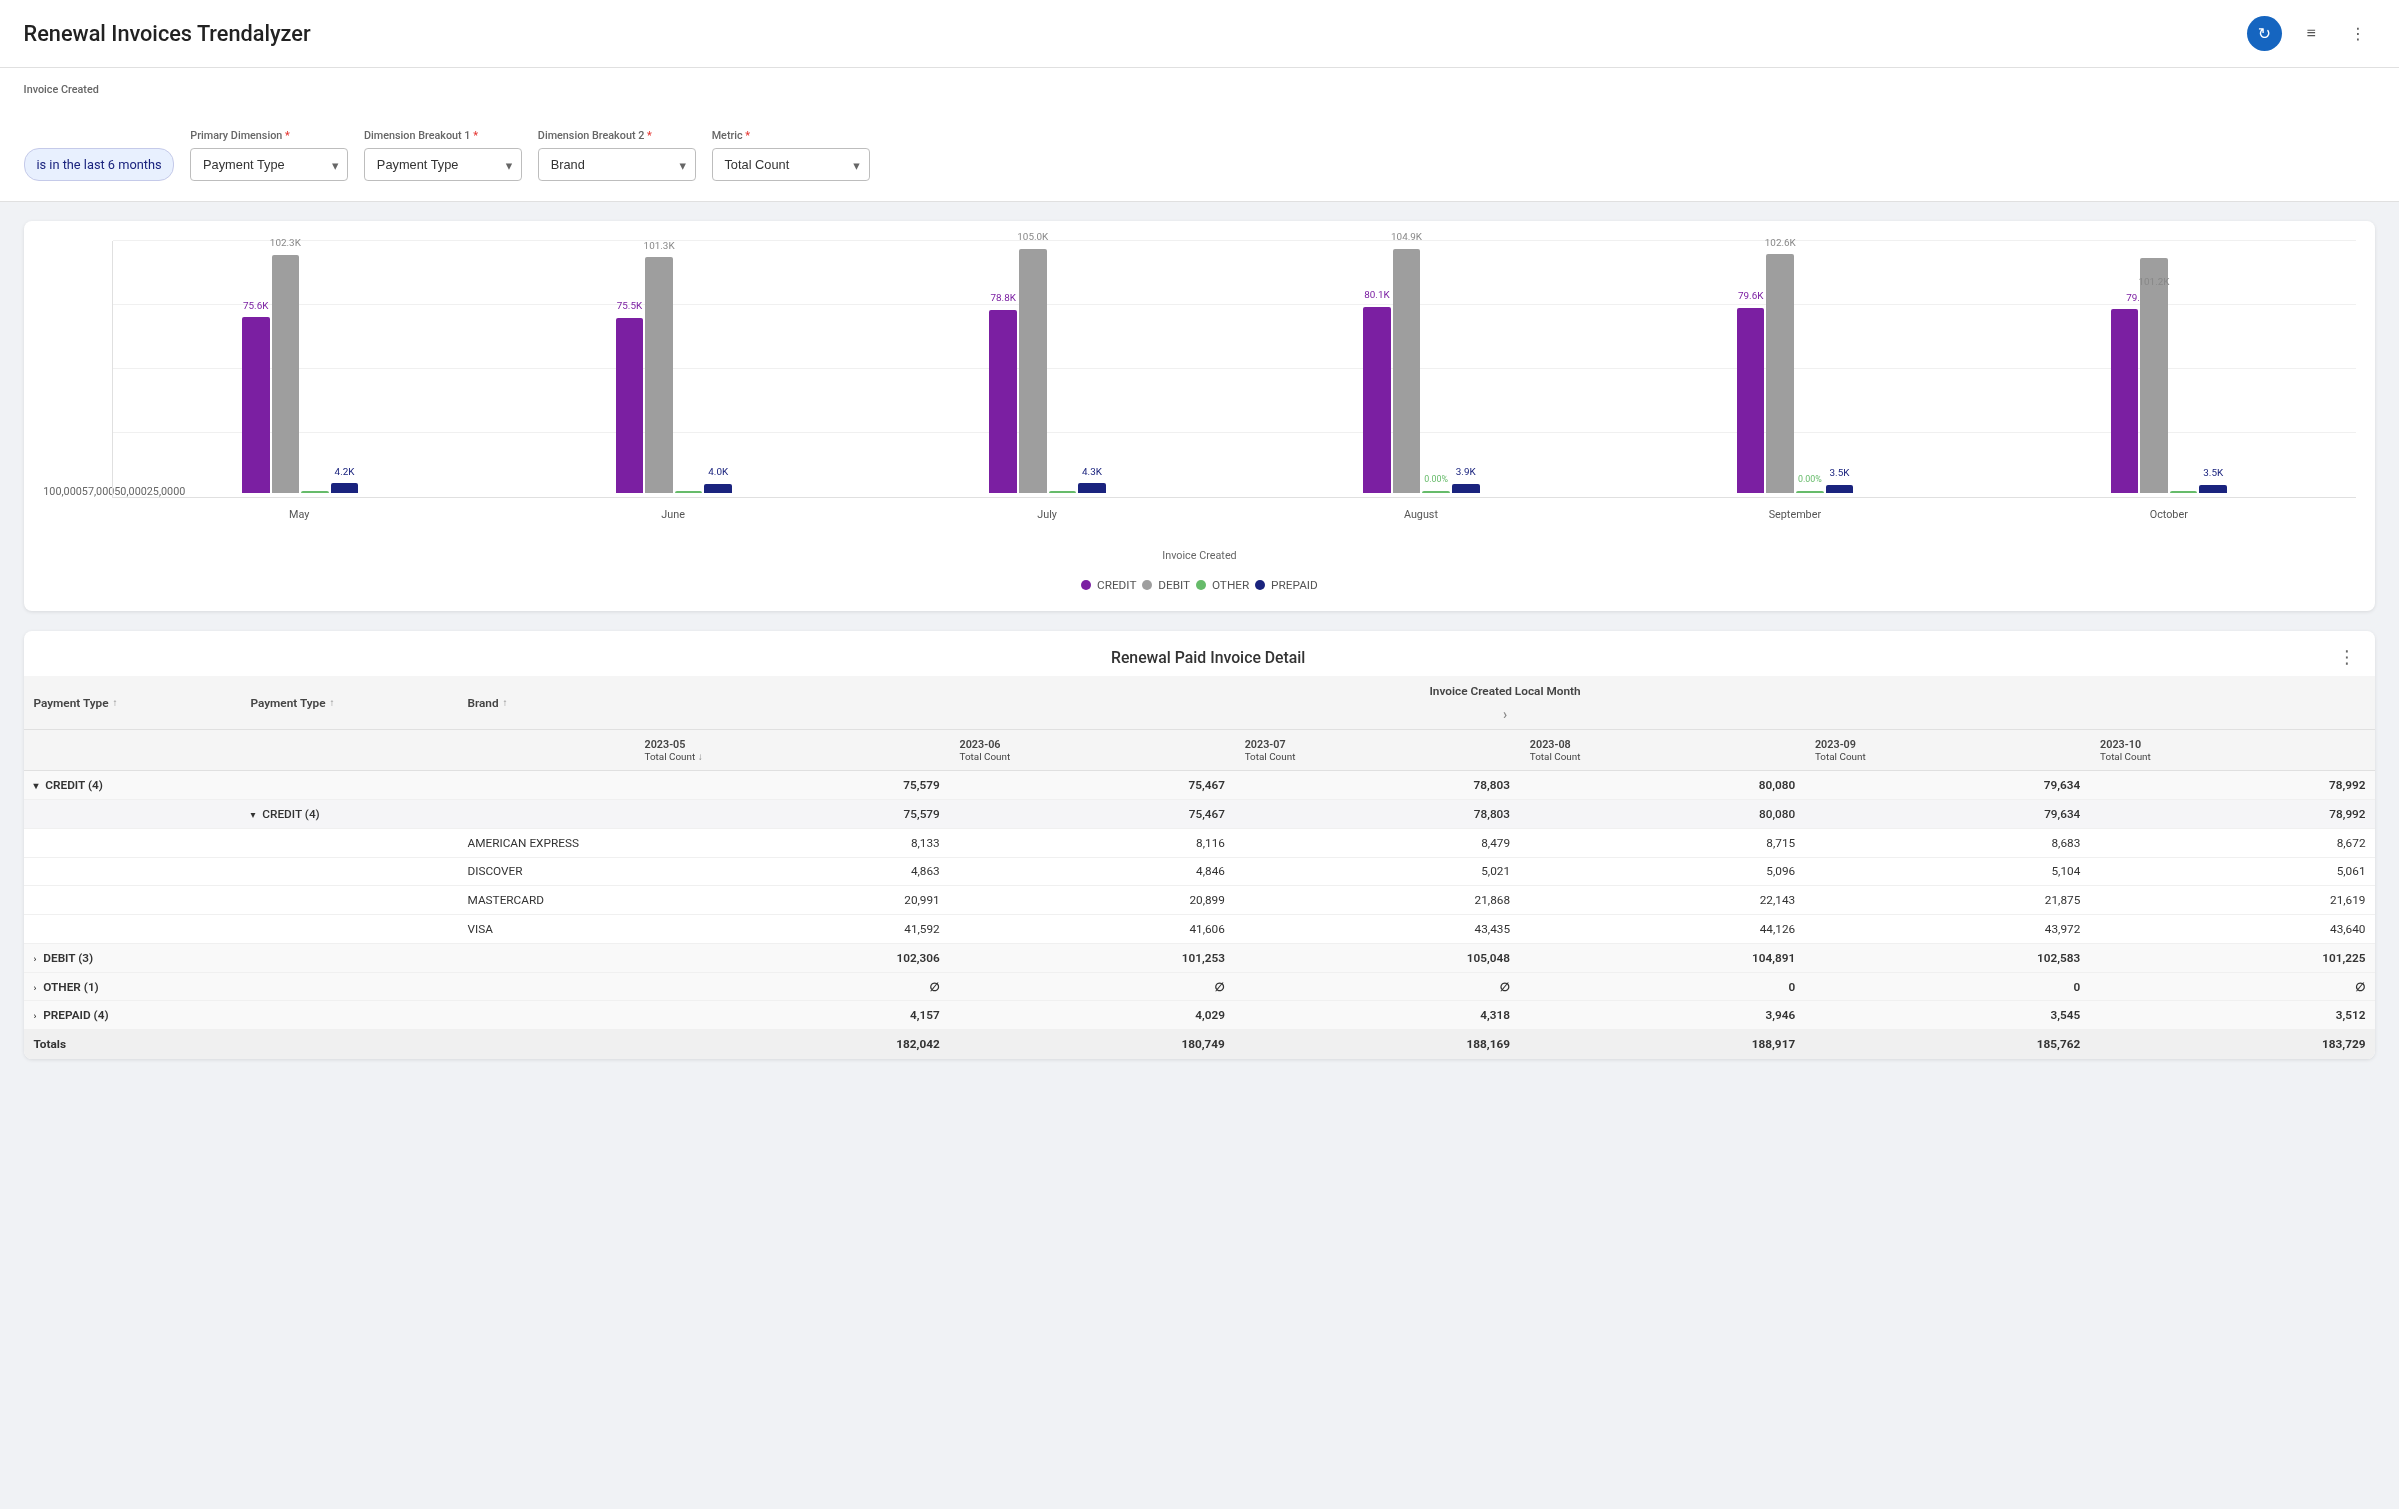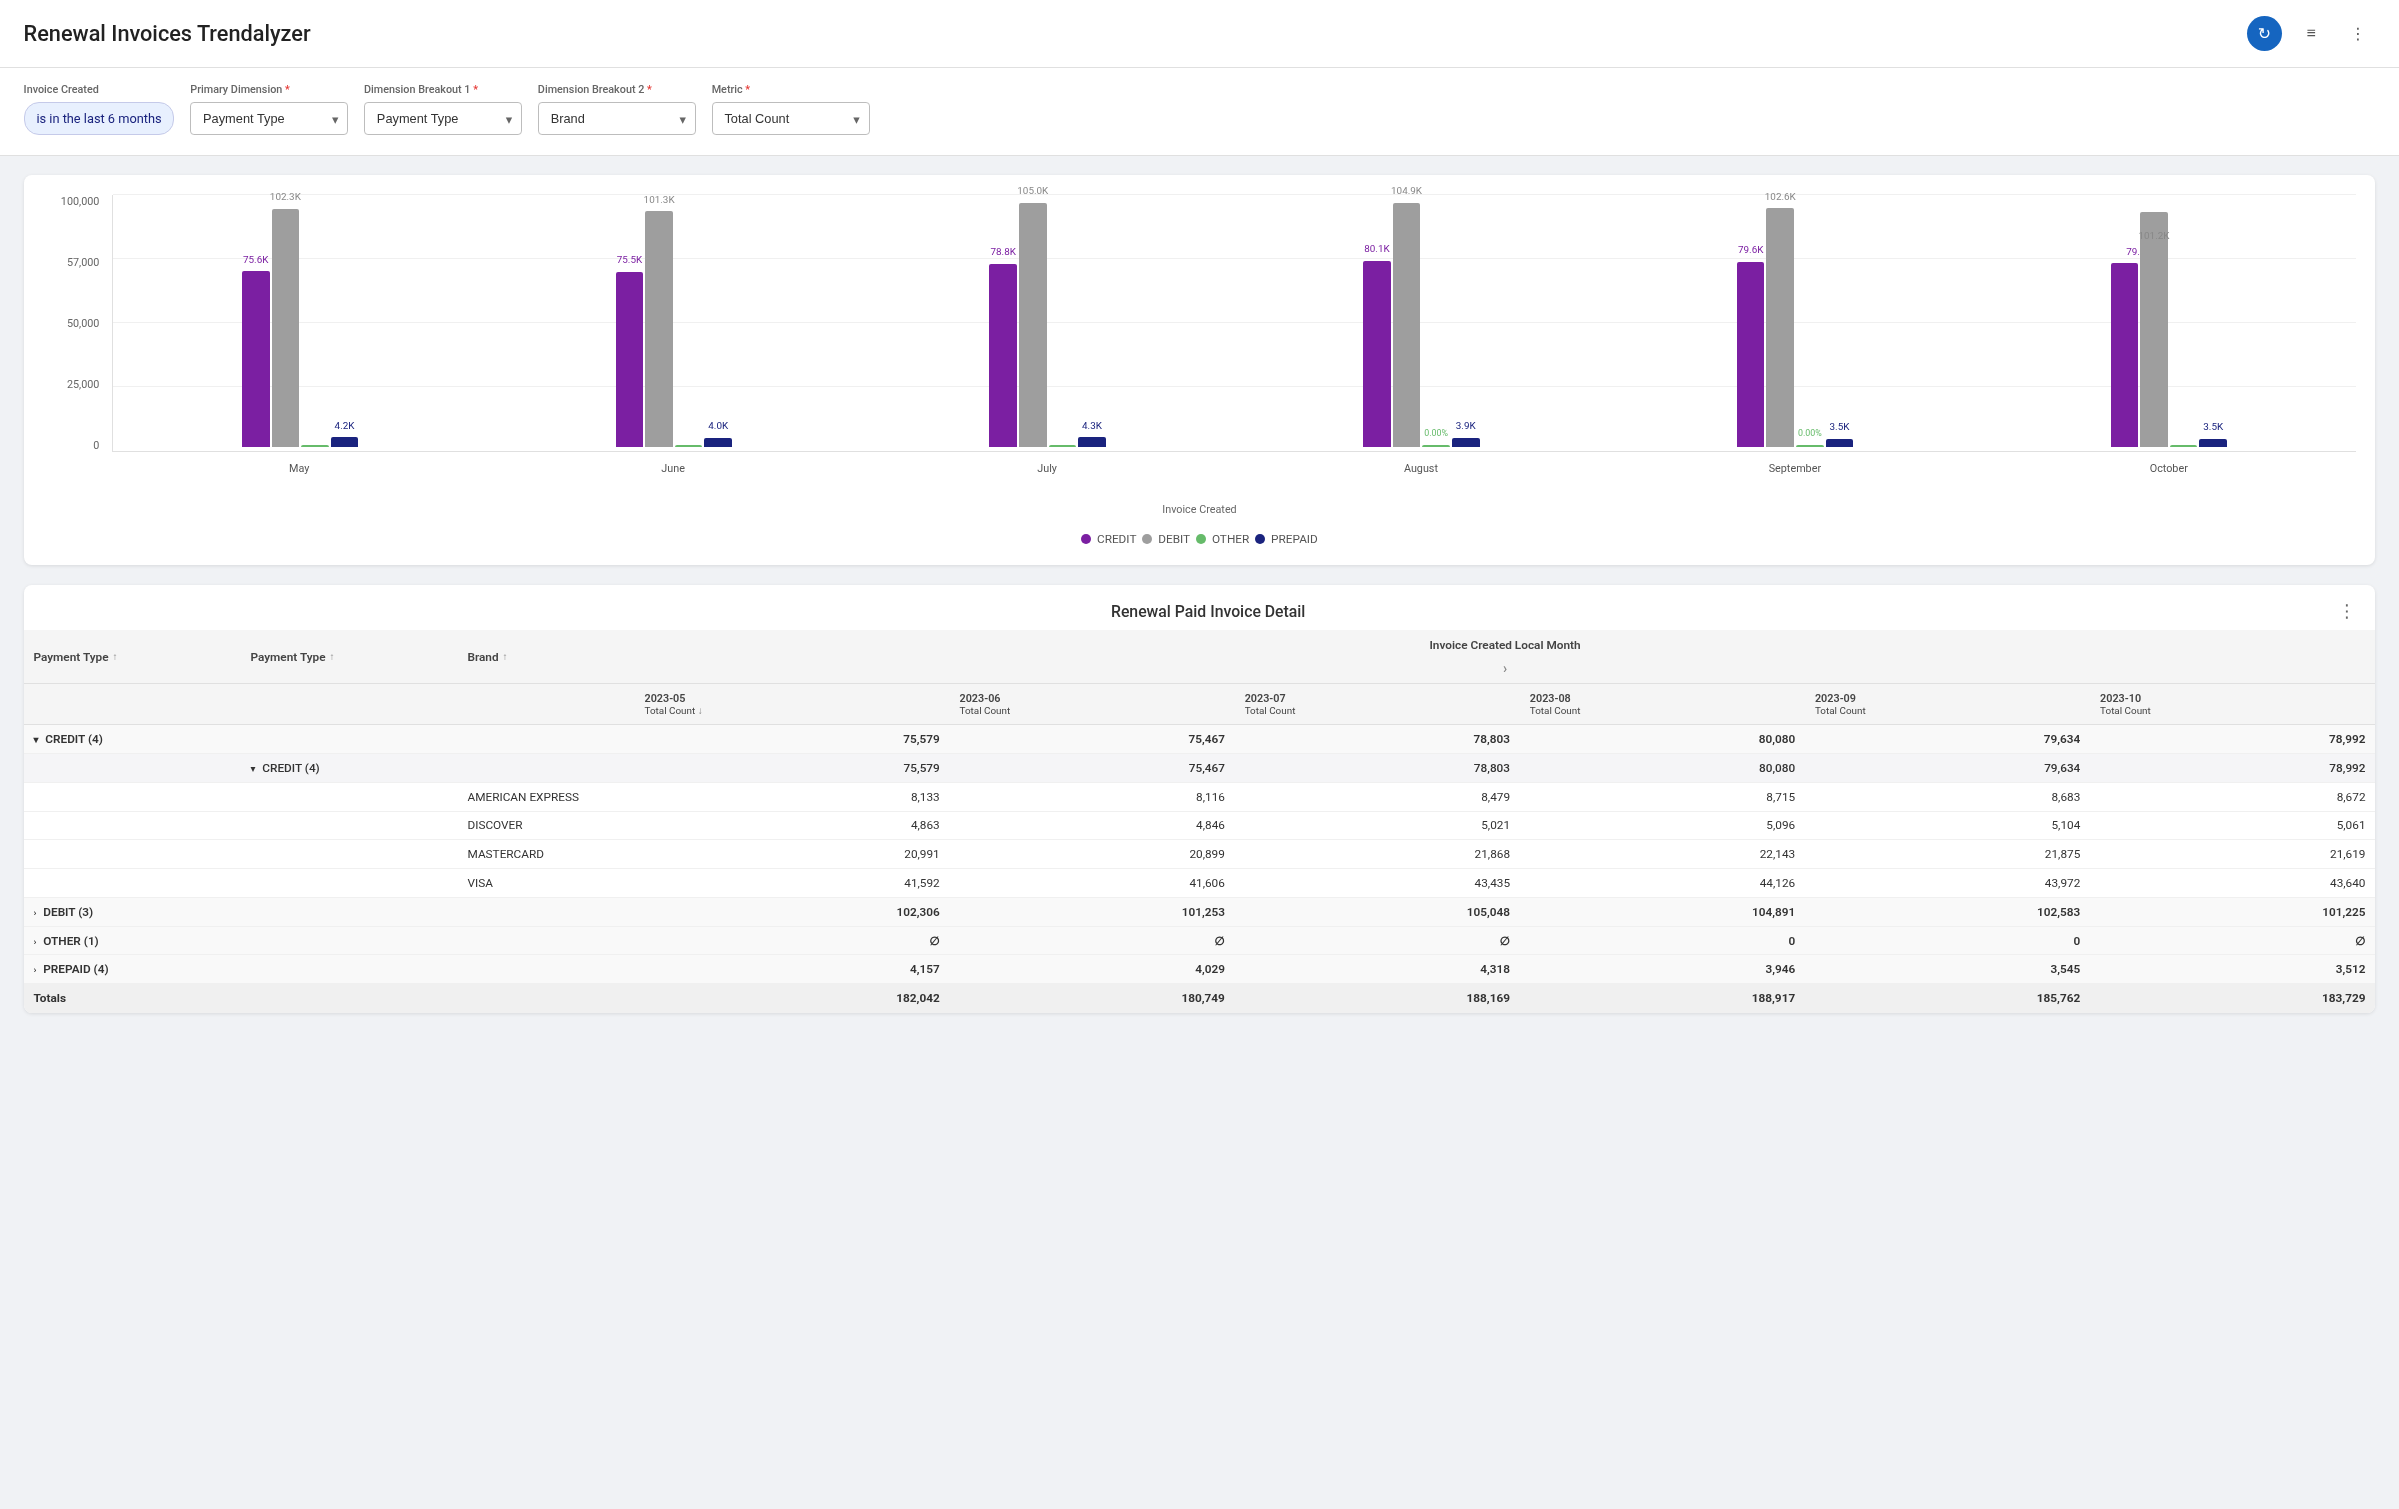--- a/index.html
+++ b/index.html
@@ -61,20 +61,21 @@
     }
     .filter-label .required { color: #e53935; }
     .filter-value {
       background: #e8f0fe;
       border: 1px solid #c5cae9;
       border-radius: 15px;
       padding: 7.9px 11.8px;
       font-size: 12.8px;
       color: #1a237e;
       min-width: 138px;
+      margin-top: 46px;
     }
     .filter-select {
       background: #fff;
       border: 1px solid #bdbdbd;
       border-radius: 3.9px;
       padding: 7.9px 29.6px 7.9px 11.8px;
       font-size: 12.8px;
       color: #333;
       min-width: 158px;
       appearance: none;
@@ -123,21 +124,21 @@
       padding-left: 69px;
       padding-bottom: 39px;
     }
     .chart-y-axis {
       position: absolute;
       left: 0;
       top: 0;
       bottom: 39px;
       width: 64px;
       display: flex;
-      flex-direction: column;
+      flex-direction: row;
       justify-content: space-between;
       align-items: flex-end;
       padding-right: 7.9px;
     }
     .y-label {
       font-size: 10.8px;
       color: #666;
     }
     .chart-plot {
       position: absolute;

